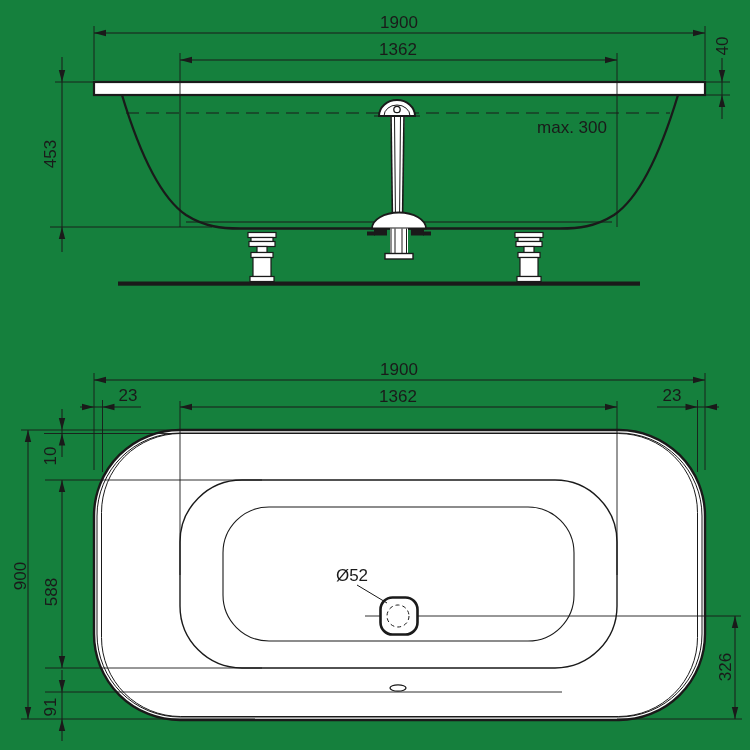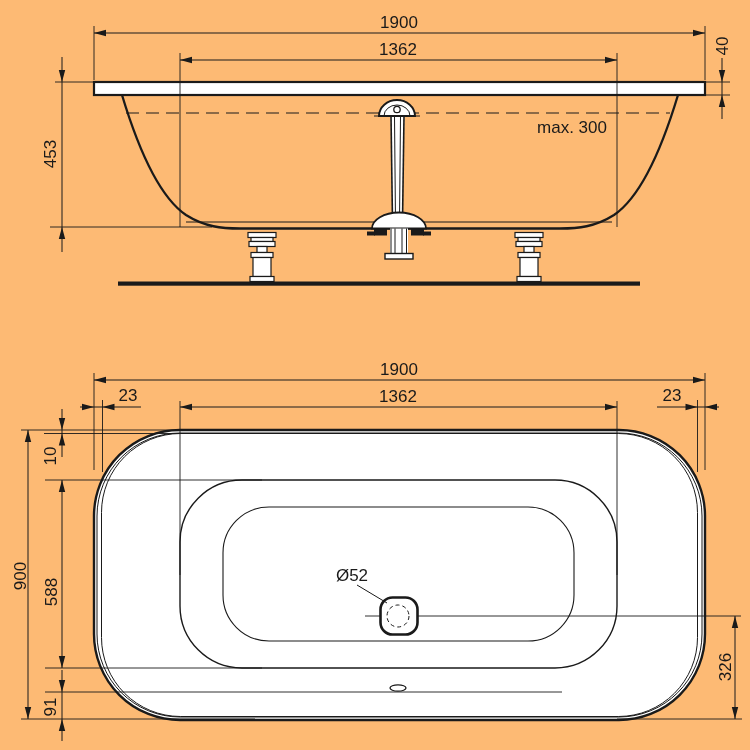--- a/index.html
+++ b/index.html
@@ -1,16 +1,16 @@
 <!DOCTYPE html>
 <html><head>
 <meta charset="utf-8">
 <style>
   html,body{margin:0;padding:0;background:#ffffff;}
-  .page{width:750px;height:750px;background:#fdba74;position:relative;overflow:hidden;}
+  .page{width:750px;height:750px;background:#15803d;position:relative;overflow:hidden;}
   svg text{font-family:"Liberation Sans","DejaVu Sans",sans-serif;font-size:17px;fill:#1a1a1a;}
   svg .ln{stroke:#1a1a1a;fill:none;stroke-width:1;}
   svg .thick{stroke-width:2.3;}
   svg .med{stroke-width:1.6;}
   svg .thin{stroke-width:0.9;}
   svg .wf{fill:#ffffff;stroke:#1a1a1a;}
   svg .wm{fill:#ffffff;stroke:none;}
   svg .ah{fill:#1a1a1a;stroke:none;}
   svg .bf{fill:#1a1a1a;stroke:none;}
 </style>

